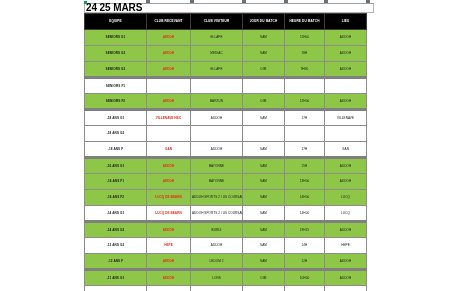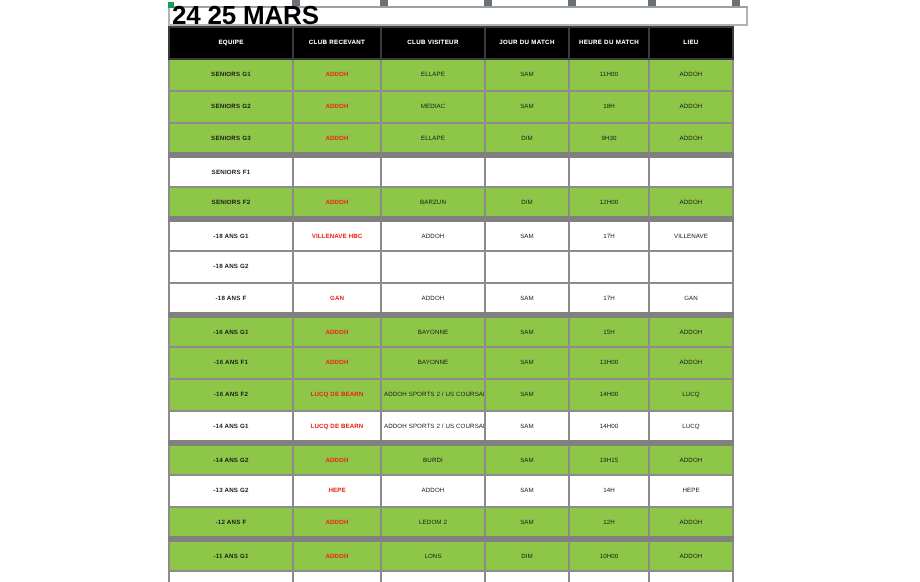--- a/index.html
+++ b/index.html
@@ -54,21 +54,21 @@
     height: 9px;
     border: 1px solid #b3b3b3;
     border-top: none;
     box-sizing: border-box;
     background: #ffffff;
     display: flex;
     align-items: center;
     padding-left: 1px;
   }
   #title-row .title-text {
-    font-size: 13px;
+    font-size: 10px;
     font-weight: bold;
     color: #000000;
     letter-spacing: -0.1px;
     line-height: 8px;
     white-space: nowrap;
   }
 
   table.sched {
     border-collapse: collapse;
     table-layout: fixed;

